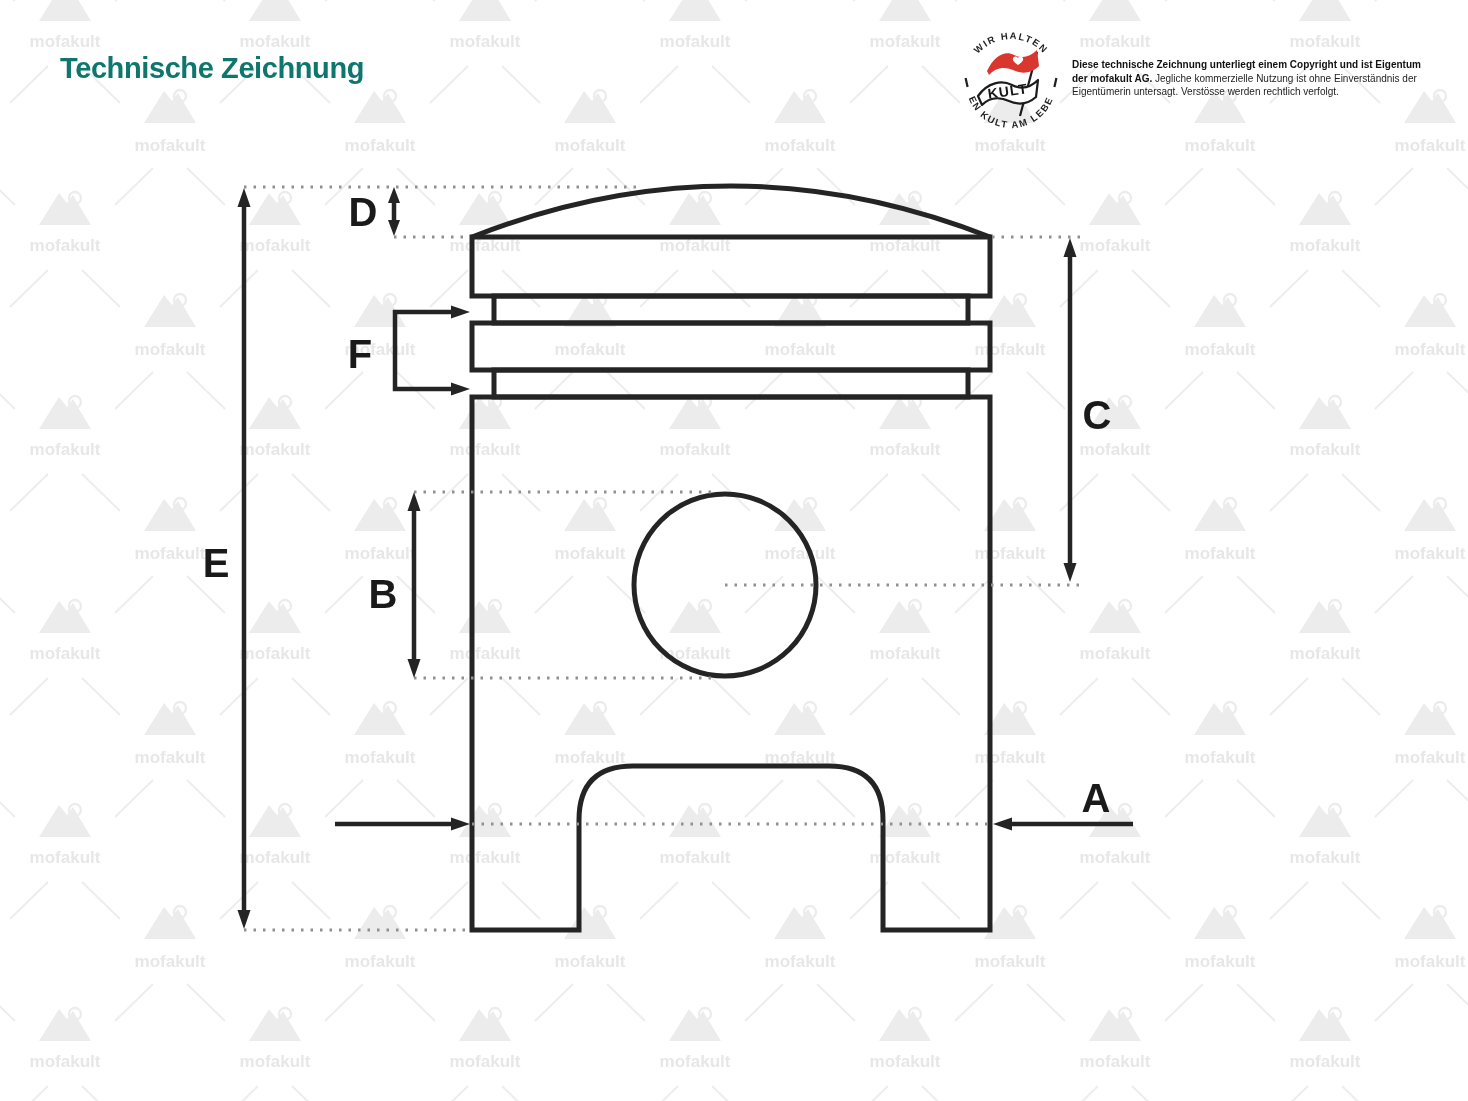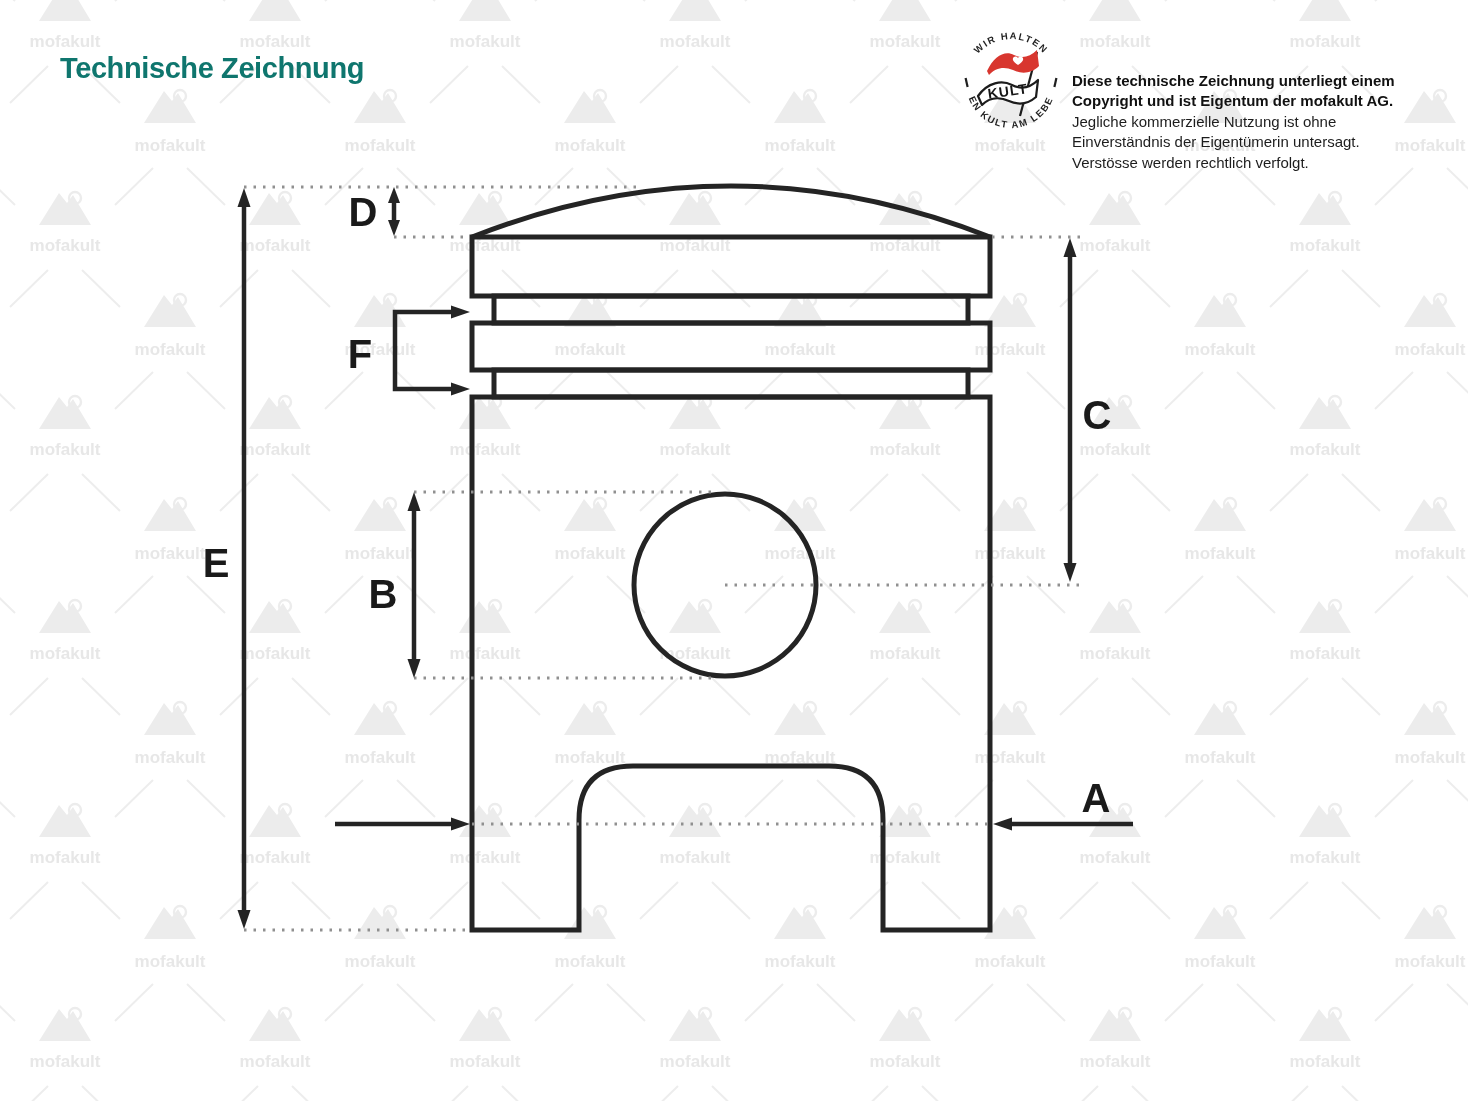--- a/index.html
+++ b/index.html
@@ -6,22 +6,22 @@
   body{
     width:1468px;height:1101px;position:relative;background:#ffffff;
     font-family:"Liberation Sans",sans-serif;overflow:hidden;
   }
   .layer{position:absolute;left:0;top:0;}
   .page-title{
     position:absolute;left:60px;top:52px;
     font-size:29px;font-weight:700;color:#0f766e;letter-spacing:-0.4px;
   }
   .copyright{
-    position:absolute;left:1072px;top:56px;width:352px;
-    font-size:15px;line-height:1.36;color:#1d1d1d;
+    position:absolute;left:1072px;top:48px;width:352px;
+    font-size:10px;line-height:1.36;color:#1d1d1d;
   }
   .copyright b{font-weight:700;color:#111;}
   .stamp{position:absolute;left:958px;top:30px;width:106px;height:106px;}
   .stamp text{font-family:"Liberation Sans",sans-serif;}
   .arc-label{font-size:9.5px;font-weight:700;letter-spacing:1.6px;fill:#1f1f1f;}
   .flag-label{font-size:14px;font-weight:700;letter-spacing:1px;fill:#161616;}
   .wm-text{font-size:17px;font-weight:700;fill:#e7e7e7;text-anchor:middle;}
   .dim-label{font-size:40px;font-weight:700;fill:#1a1a1a;text-anchor:middle;}
   .solid{stroke:#242424;fill:none;}
   .pw{stroke-width:5;}

